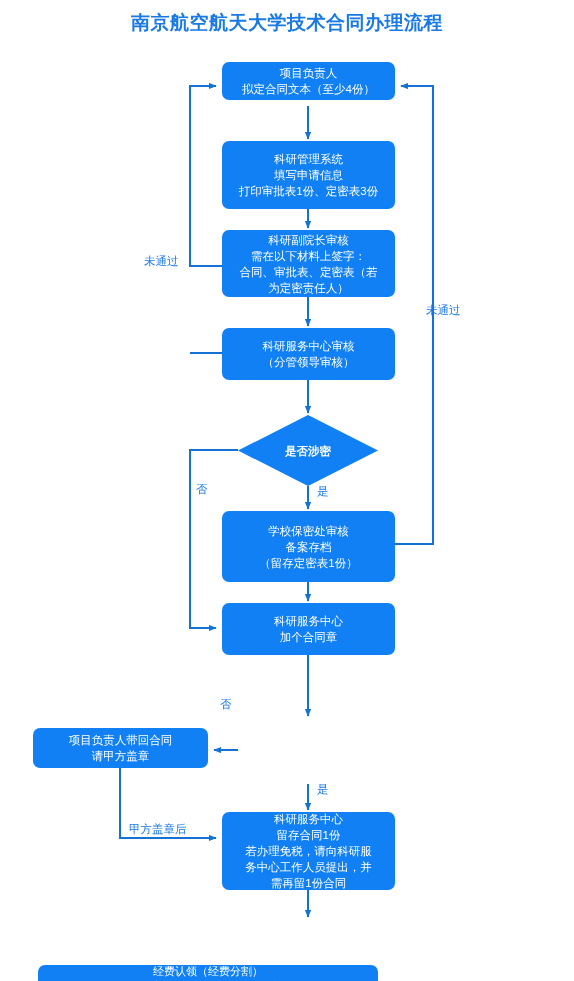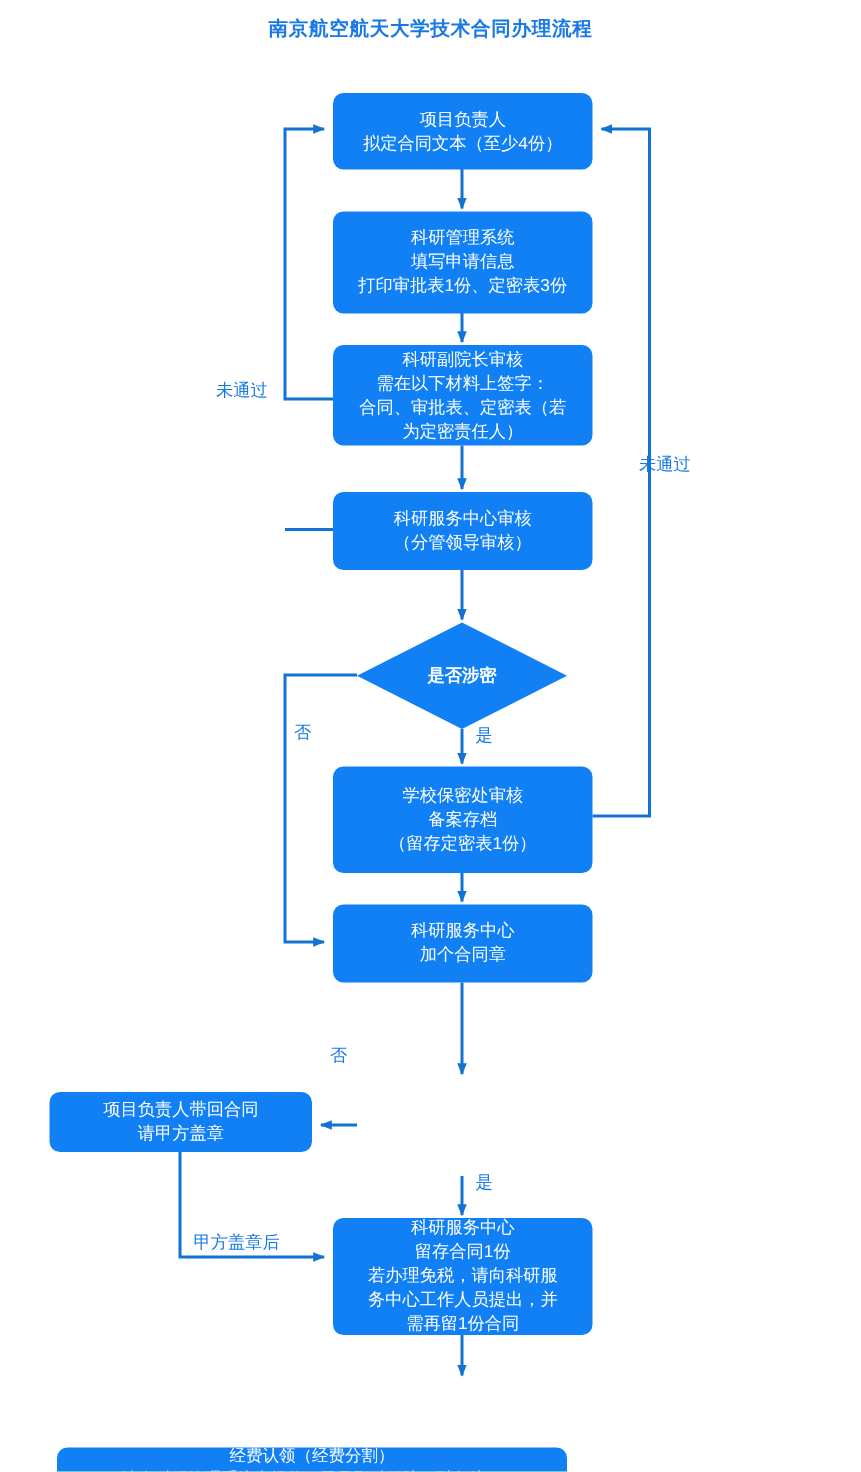--- a/index.html
+++ b/index.html
@@ -19,21 +19,21 @@
     left: 0; top: 0;
     width: 574px;
     height: 981px;
   }
   .title {
     position: absolute;
     left: 0;
     top: 10px;
     width: 574px;
     text-align: center;
-    font-size: 13px;
+    font-size: 19px;
     font-weight: bold;
     color: #1a7ae5;
     letter-spacing: 0.5px;
     white-space: nowrap;
   }
   .node {
     position: absolute;
     box-sizing: border-box;
     background: #1180f5;
     border-radius: 7px;
@@ -127,21 +127,21 @@
 
     <path class="wire" marker-end="url(#arrow)" d="M238,750 L214,750"></path>
 
     <path class="wire" marker-end="url(#arrow)" d="M308,784 L308,810"></path>
 
     <path class="wire" marker-end="url(#arrow)" d="M120,768 L120,838 L216,838"></path>
 
     <path class="wire" marker-end="url(#arrow)" d="M308,890 L308,917"></path>
   </svg>
 
-  <div class="node" style="left:222px; top:62px; width:173px; height:51px;">项目负责人
+  <div class="node" style="left:222px; top:62px; width:173px; height:38px;">项目负责人
 拟定合同文本（至少4份）</div>
 
   <div class="node" style="left:222px; top:141px; width:173px; height:68px;">科研管理系统
 填写申请信息
 打印审批表1份、定密表3份</div>
 
   <div class="node" style="left:222px; top:328px; width:173px; height:52px;">科研服务中心审核
 （分管领导审核）</div>
 
   <div class="node" style="left:222px; top:230px; width:173px; height:67px;">科研副院长审核

